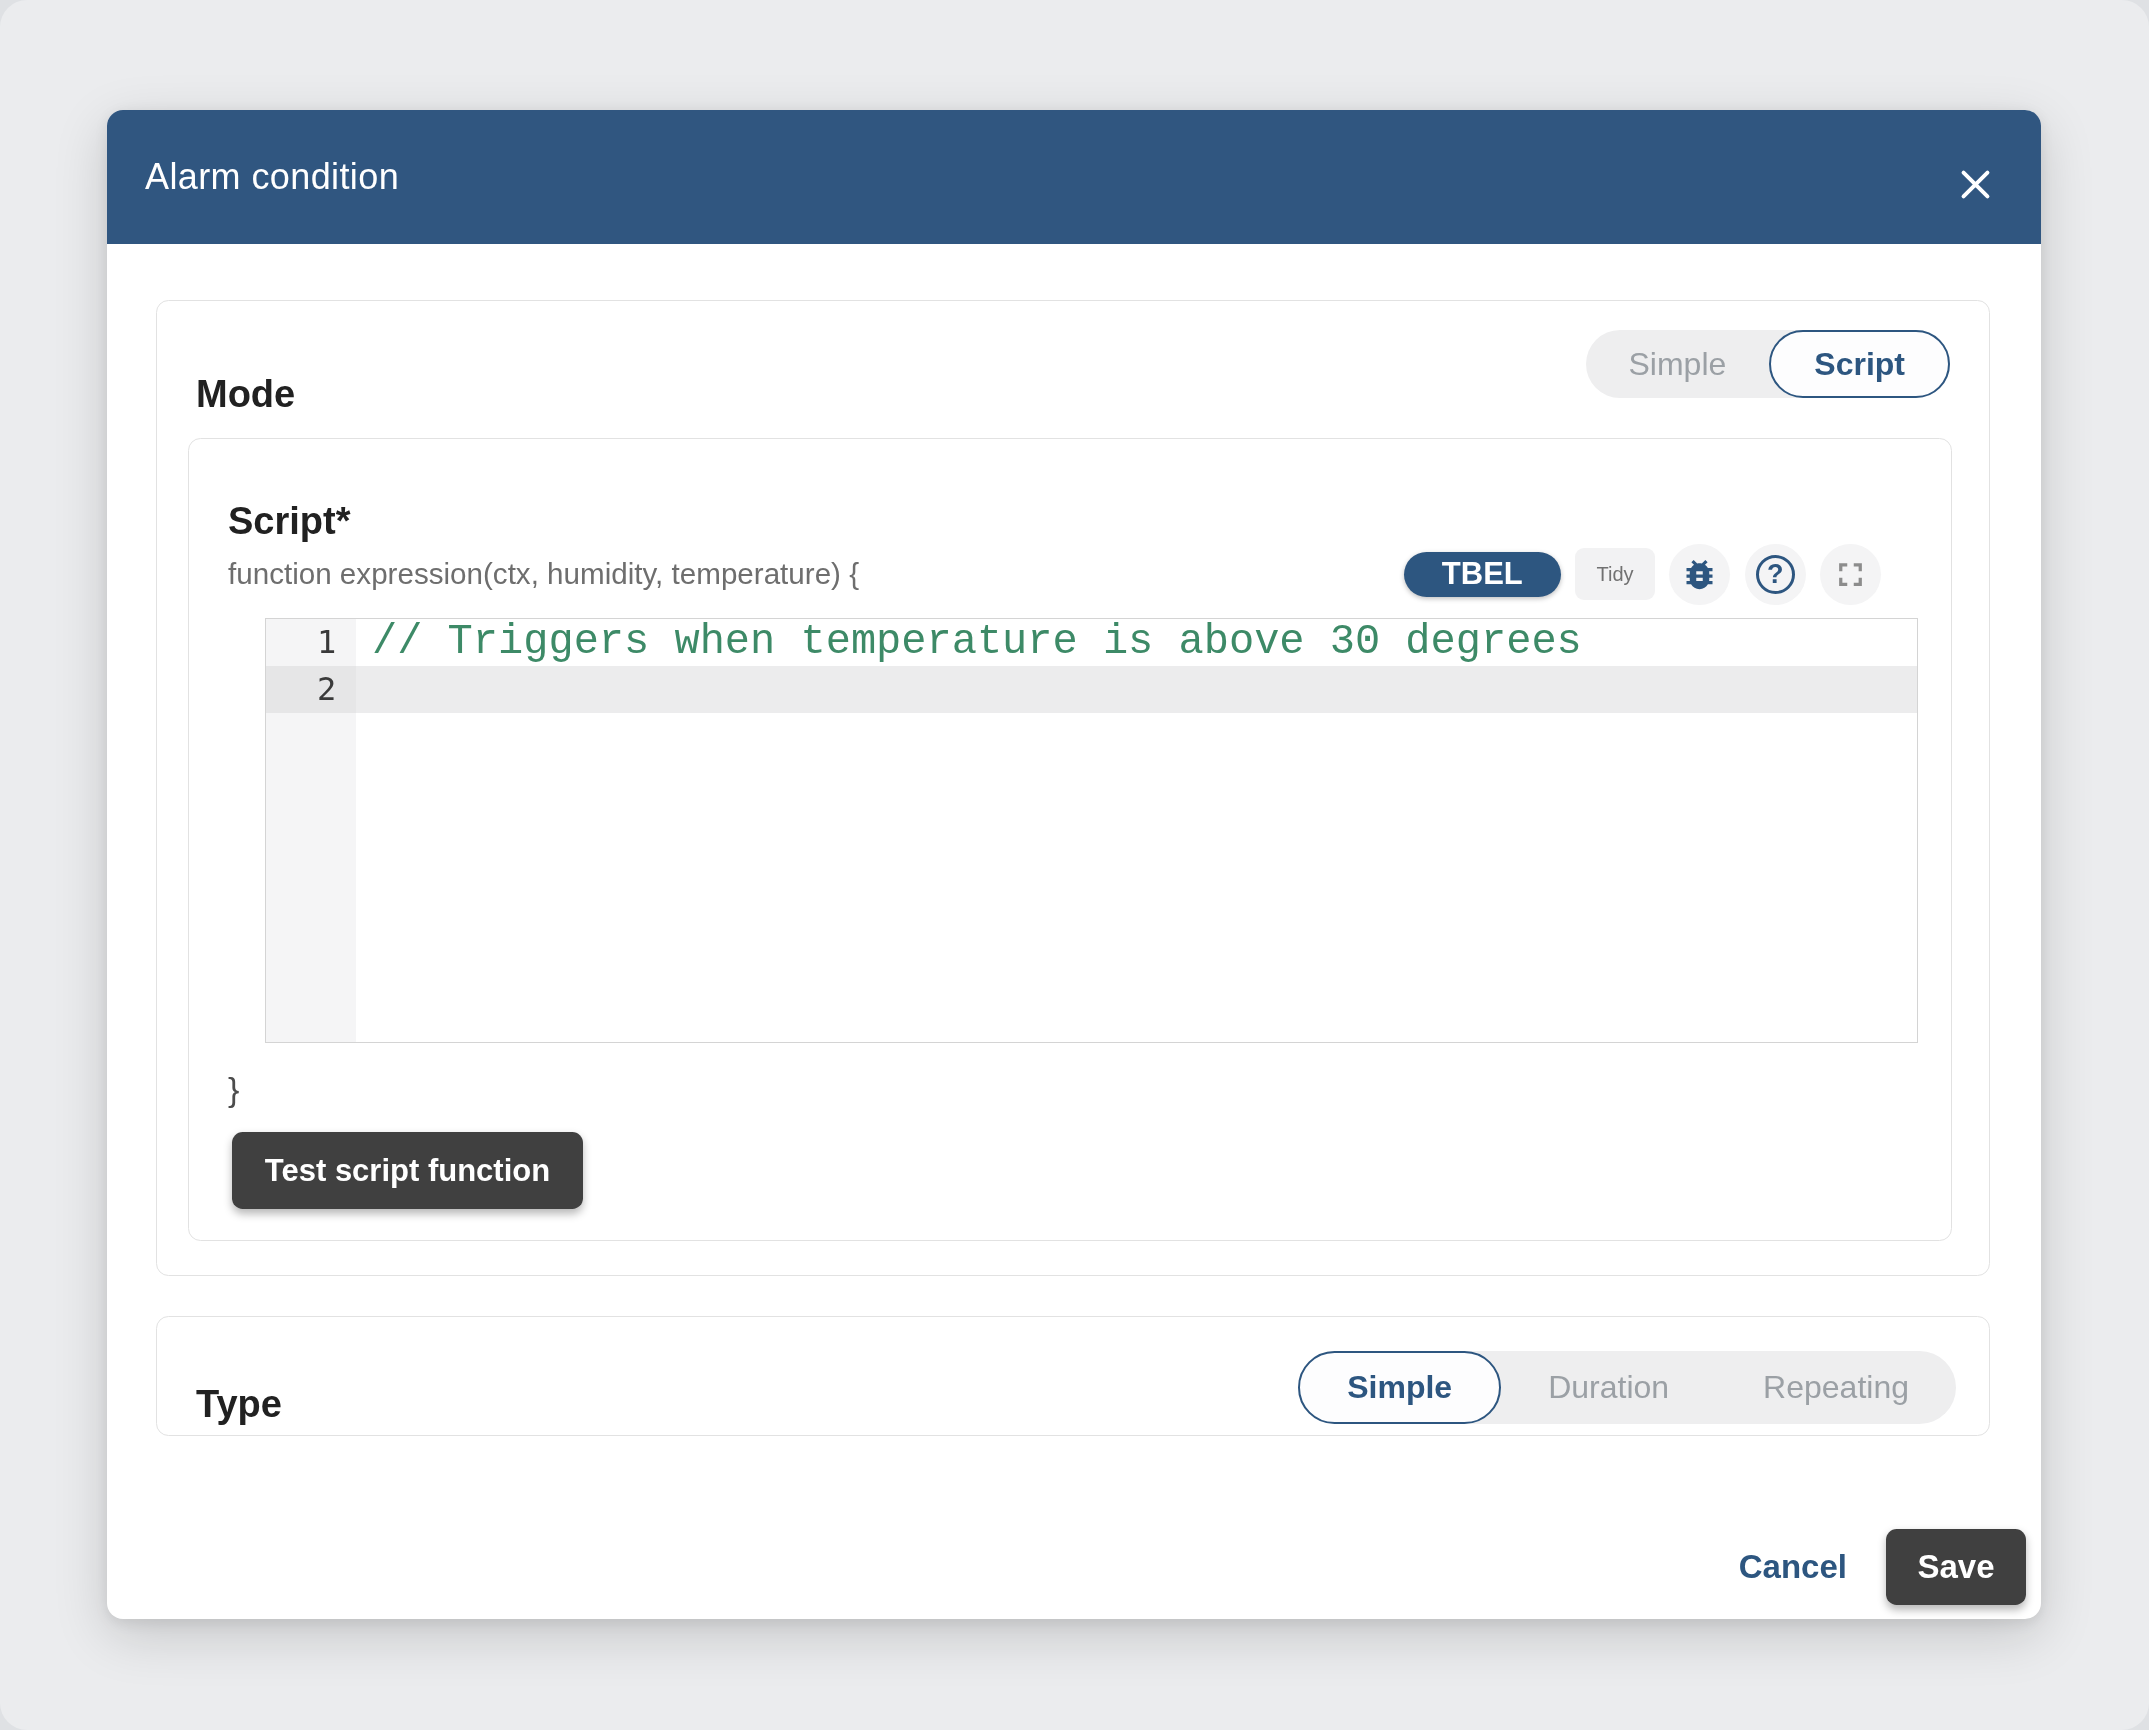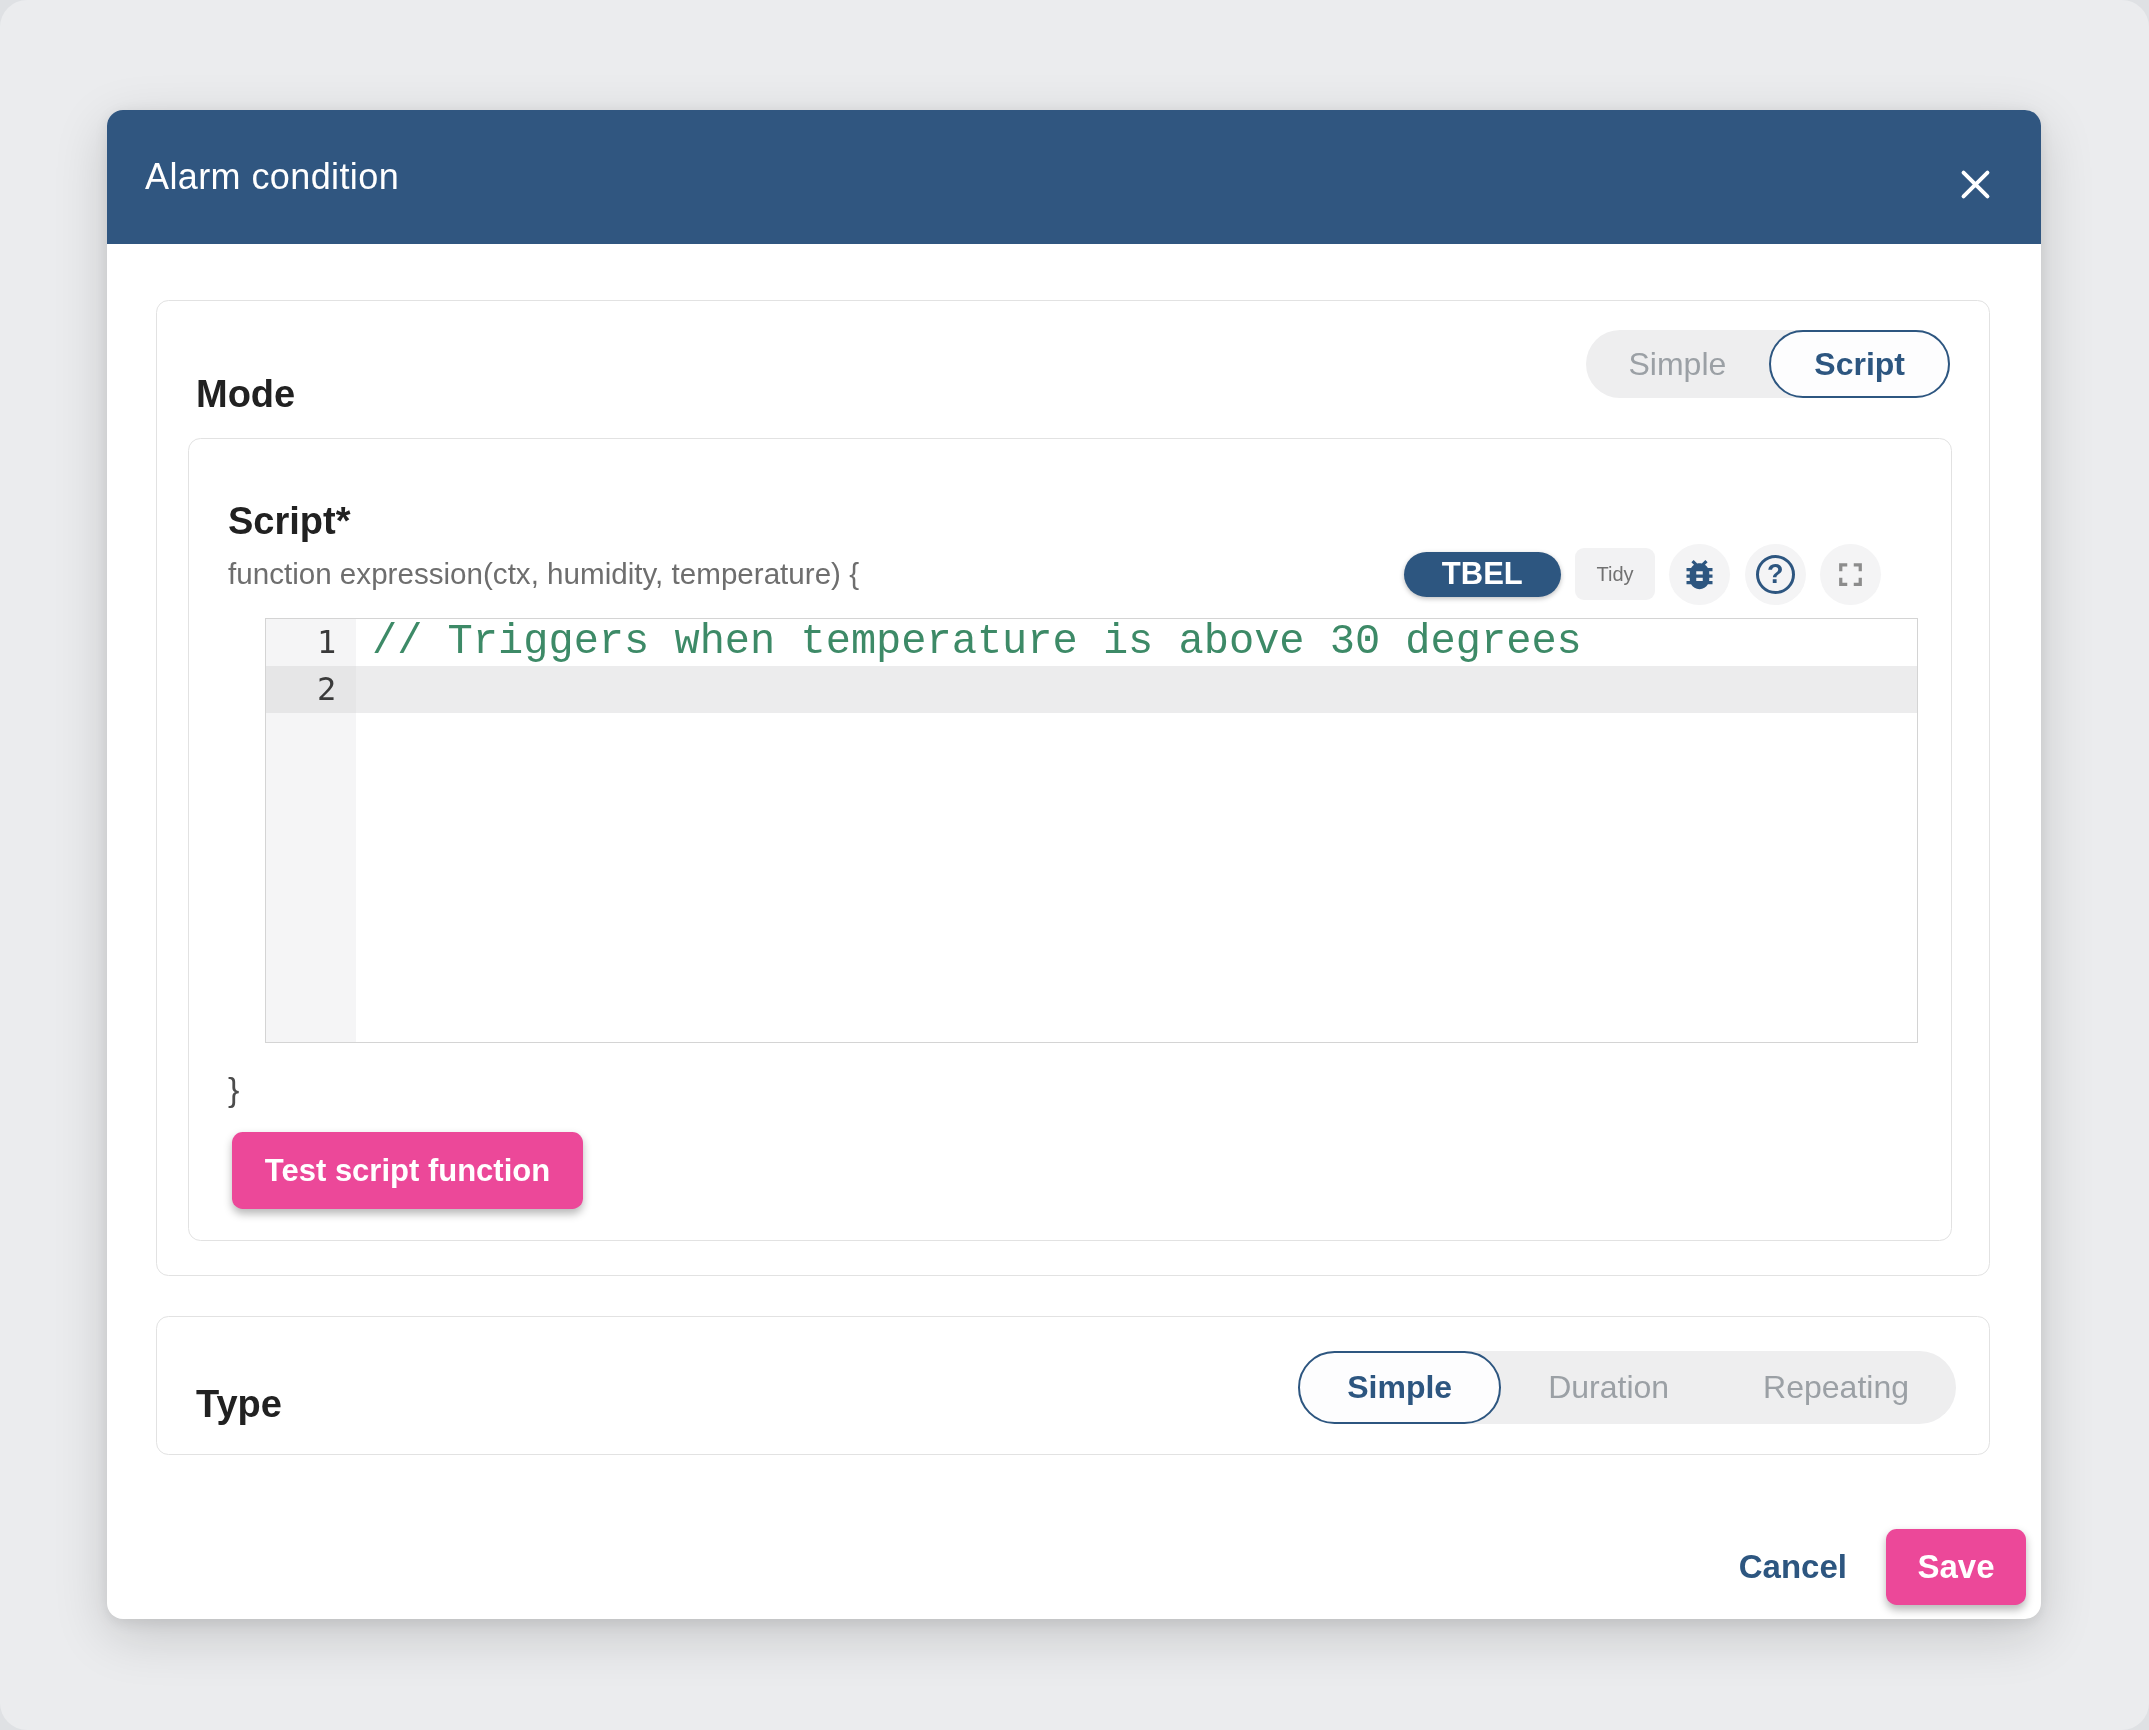--- a/index.html
+++ b/index.html
@@ -42,21 +42,21 @@
   .close-btn svg { width: 41px; height: 41px; }
 
   
   .card {
     position: absolute;
     background: #fff;
     border: 1.8px solid #e2e2e2;
     border-radius: 12.5px;
   }
   .mode-card { left: 49px; top: 190px; width: 1834px; height: 976px; }
-  .type-card { left: 49px; top: 1206px; width: 1834px; height: 139px; }
+  .type-card { left: 49px; top: 1206px; width: 1834px; height: 120px; }
 
   .section-label { font-size: 38px; font-weight: 600; color: #212121; margin-top: 20px; }
 
   
   .toggle-group {
     position: absolute;
     display: flex; align-items: stretch;
     background: #eeeeef;
     border-radius: 39px;
   }
@@ -146,21 +146,21 @@
   .tok-operator { color: #94a2a8; }
   .tok-number { color: #2429cf; }
   .caret {
     display: inline-block; width: 3.6px; height: 39px;
     background: #5a5a5a; vertical-align: -8px; margin-left: 4.5px;
   }
 
   .closing-brace { position: absolute; left: 39px; top: 631px; font-size: 34px; color: #4c4c4c; }
 
   .primary-btn {
-    background: #ec4899; color: #ffffff;
+    background: #404040; color: #ffffff;
     border: none; border-radius: 10.7px; cursor: pointer;
     font-family: inherit; font-weight: 700;
     box-shadow: 0 4.5px 9px rgba(0,0,0,0.28);
     display: flex; align-items: center; justify-content: center;
   }
   .test-btn {
     position: absolute; left: 43px; top: 693px;
     width: 351px; height: 77px; font-size: 31px;
   }
 

